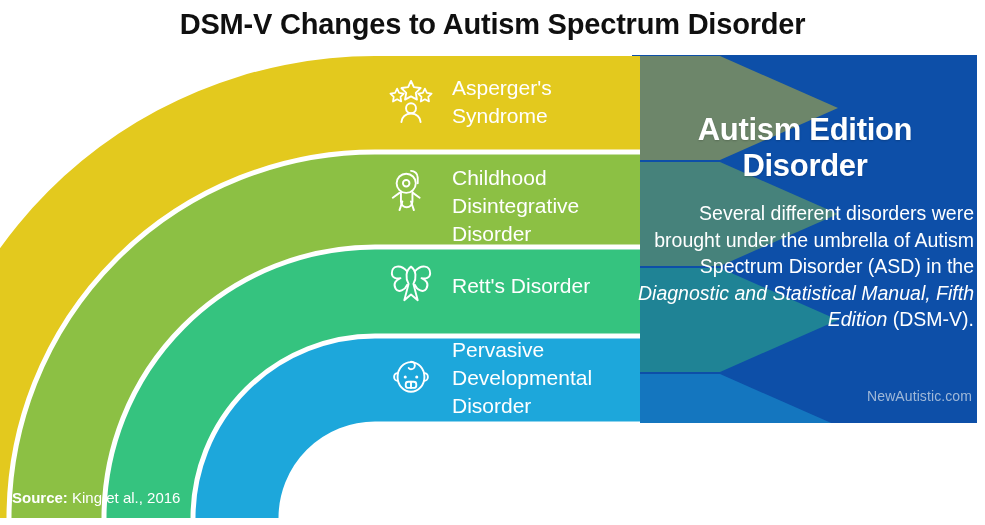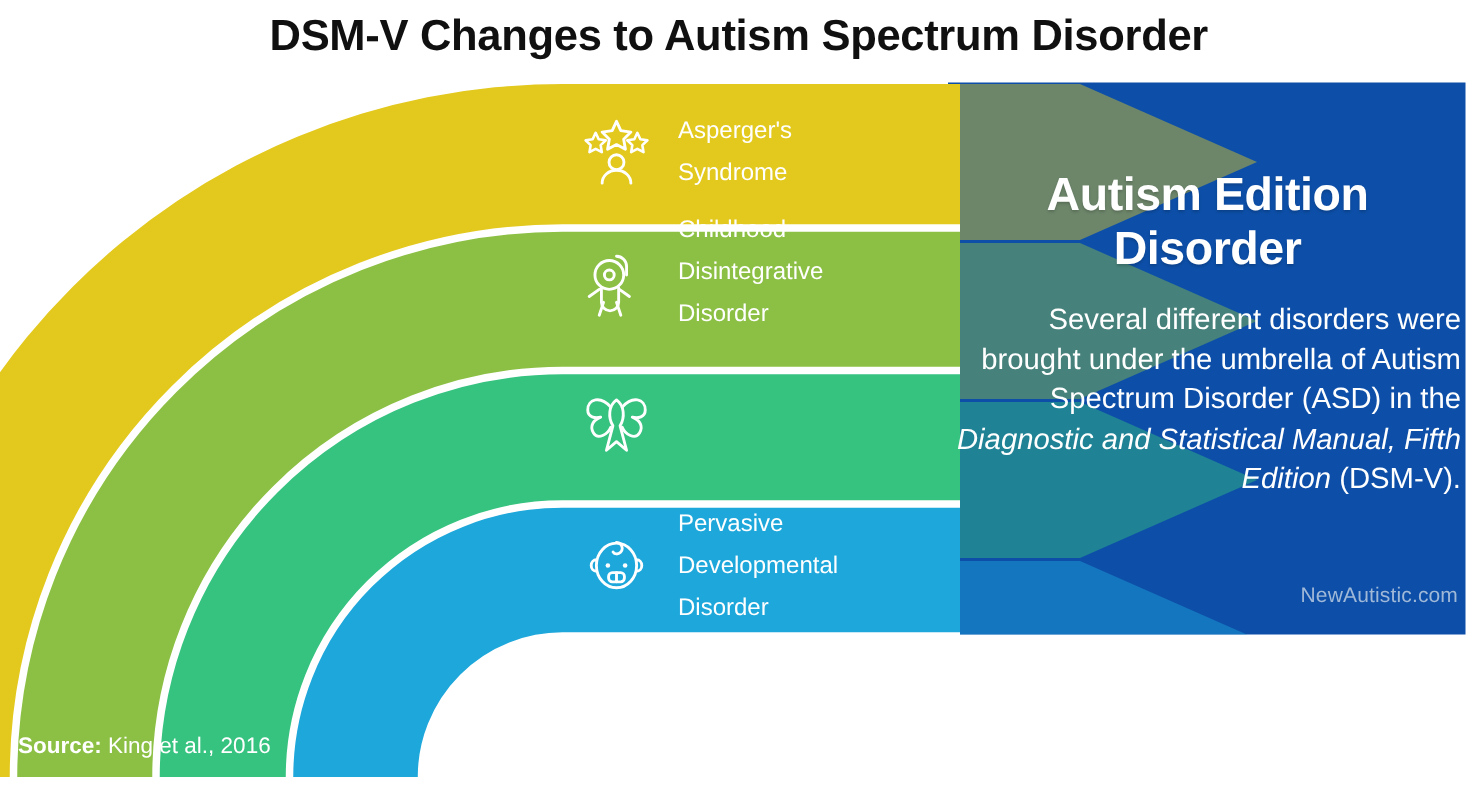--- a/index.html
+++ b/index.html
@@ -27,21 +27,21 @@
   
   #artwork{position:absolute;left:0;top:0;width:985px;height:525px;z-index:5;}
 
   
   .band-label{
     position:absolute;
     z-index:22;
     color:#ffffff;
     font-family:"Liberation Sans", sans-serif;
     font-weight:normal;
-    font-size:16px;
+    font-size:21px;
     line-height:28px;
     text-align:left;
     white-space:pre-line;
     pointer-events:none;
   }
   .band-icon{
     position:absolute;
     z-index:22;
     width:46px;height:46px;
   }
@@ -172,31 +172,32 @@
       <path d="M 24 4 a 7 7 0 0 1 7 7 v 6"></path>
       <circle cx="19" cy="17" r="10"></circle>
       <circle cx="19" cy="17" r="3.4"></circle>
       <path d="M 12 27 l -7 5"></path>
       <path d="M 26 27 l 7 5"></path>
       <path d="M 13.5 26 l 0 10 a 6 6 0 0 0 12 0 l 0 -10"></path>
       <path d="M 15 36 l -3 9"></path>
       <path d="M 24 36 l 3 9"></path>
     </svg>
   </div>
-  <div class="band-label" style="left:452px;top:140px;width:200px;">Childhood
+  <div class="band-label" style="left:452px;top:164px;width:200px;">Childhood
 Disintegrative
 Disorder</div>
 
   <div class="band-icon" style="left:388px;top:258px;">
     <svg viewBox="0 0 48 48" fill="none" stroke="#ffffff" stroke-width="2" stroke-linejoin="round" stroke-linecap="round">
       <path d="M 20 14 C 13 6 4 8 4 16 C 4 21 9 22 13 21 C 8 23 5 27 8 32 C 11 37 18 33 20 28"></path>
       <path d="M 28 14 C 35 6 44 8 44 16 C 44 21 39 22 35 21 C 40 23 43 27 40 32 C 37 37 30 33 28 28"></path>
       <path d="M 24 9 C 18.5 13 18 21 21.5 27 L 17 44 L 24 38 L 31 44 L 26.5 27 C 30 21 29.5 13 24 9 Z"></path>
     </svg>
   </div>
+  <div class="band-label" style="left:452px;top:272px;width:210px;">Rett's Disorder</div>
 
   <div class="band-icon" style="left:388px;top:353px;">
     <svg viewBox="0 0 48 48" fill="none" stroke="#ffffff" stroke-width="2" stroke-linejoin="round" stroke-linecap="round">
       <ellipse cx="24" cy="25" rx="14" ry="15.5"></ellipse>
       <path d="M 10 21 a 3.6 4 0 0 0 0 8"></path>
       <path d="M 38 21 a 3.6 4 0 0 1 0 8"></path>
       <path d="M 24 9 a 4 4 0 0 1 0 8 a 3 3 0 0 1 -2.4 -1.4"></path>
       <circle cx="18" cy="25" r="1.6" fill="#ffffff" stroke="none"></circle>
       <circle cx="30" cy="25" r="1.6" fill="#ffffff" stroke="none"></circle>
       <rect x="18.5" y="30" width="11" height="6.4" rx="2.6"></rect>

